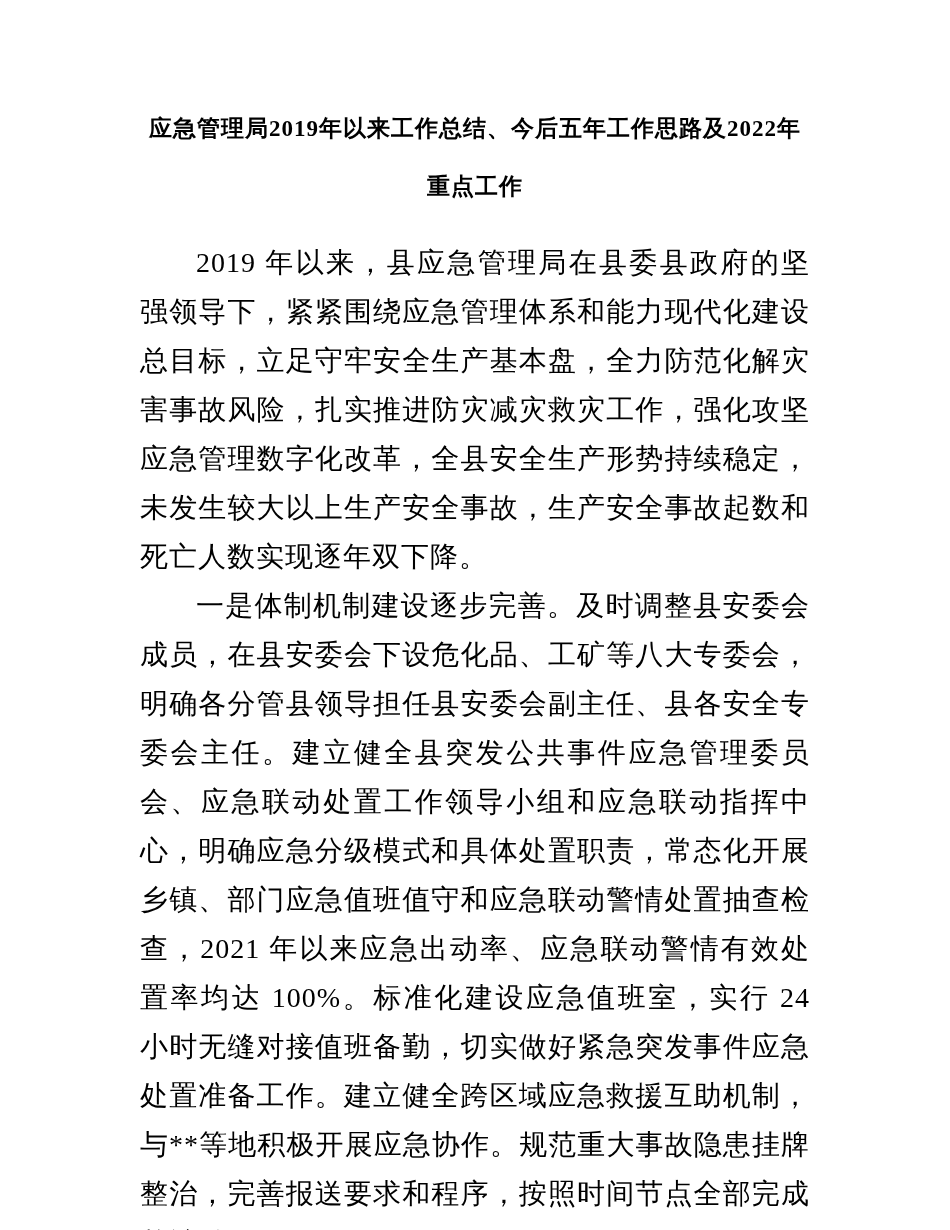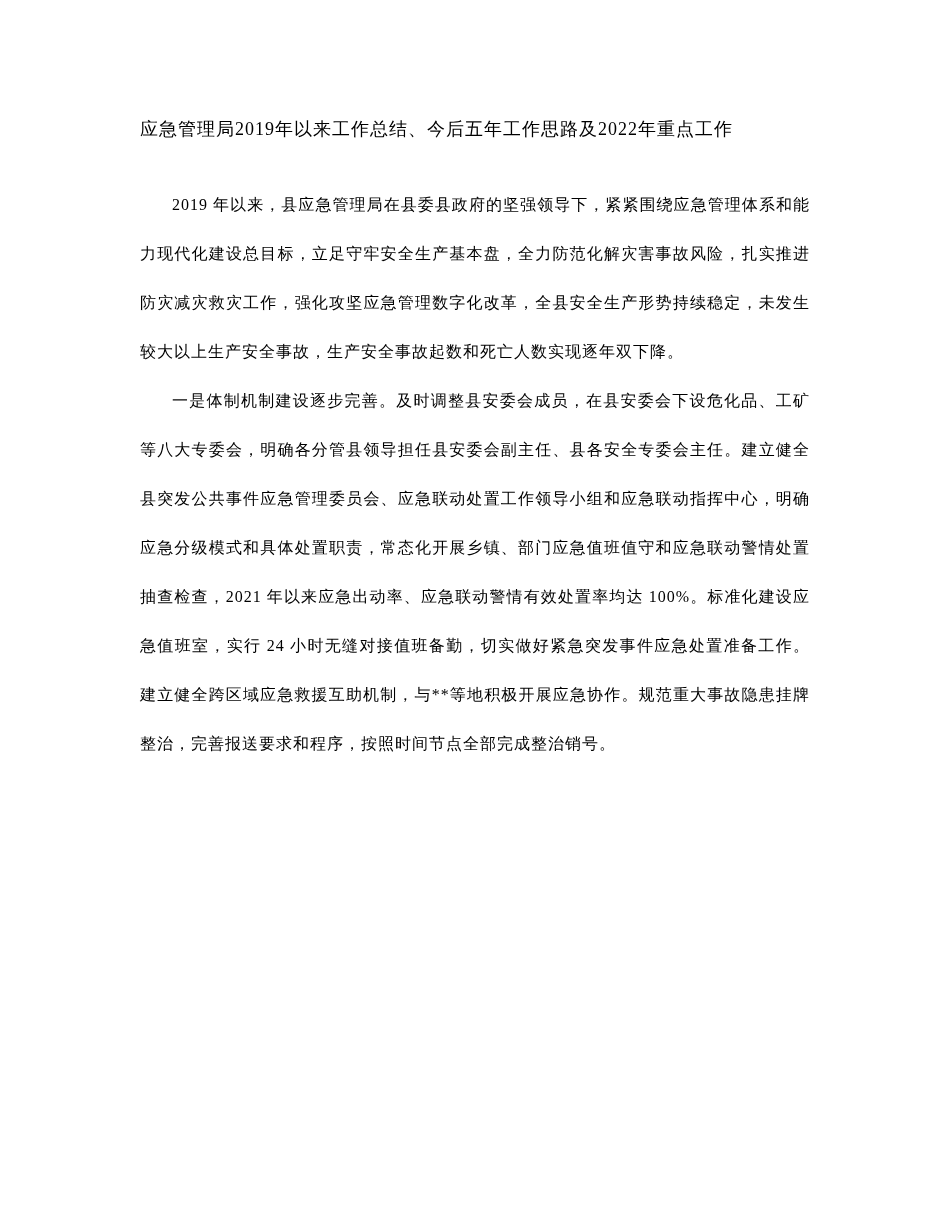--- a/index.html
+++ b/index.html
@@ -13,29 +13,29 @@
     height: 1230px;
     margin: 0 auto;
     background: #ffffff;
     overflow: hidden;
     font-family: "Liberation Serif", "DejaVu Serif", serif;
     color: #000000;
     box-sizing: border-box;
     padding: 100px 140px 0 140px;
   }
   .doc-title {
-    font-size: 18px;
-    font-weight: normal;
-    text-align: left;
+    font-size: 23px;
+    font-weight: bold;
+    text-align: center;
     line-height: 58px;
     margin: 0 0 22px 0;
     letter-spacing: 1px;
   }
   .doc-body p {
-    font-size: 16px;
+    font-size: 28px;
     line-height: 49px;
     text-align: justify;
     text-justify: inter-ideograph;
     text-indent: 2em;
     margin: 0;
     letter-spacing: 1px;
     word-break: break-all;
   }
 </style>
 </head>

